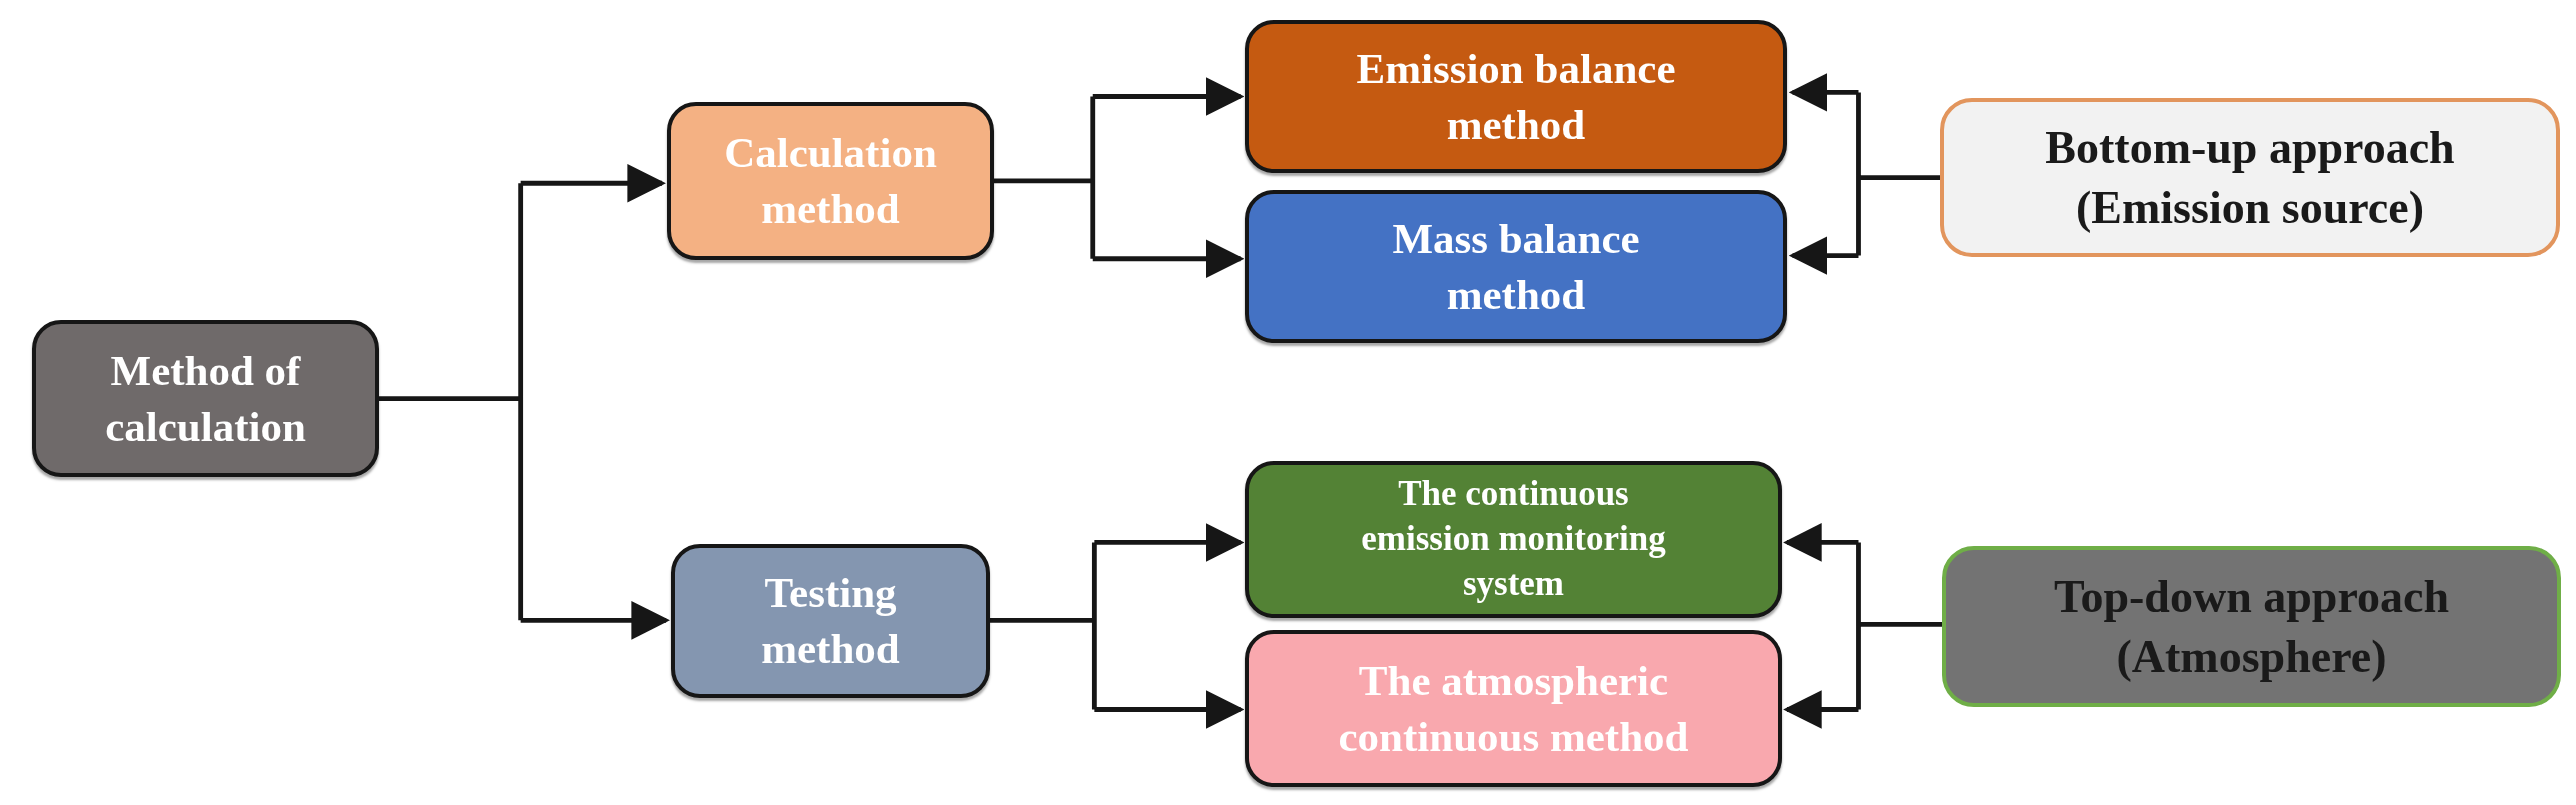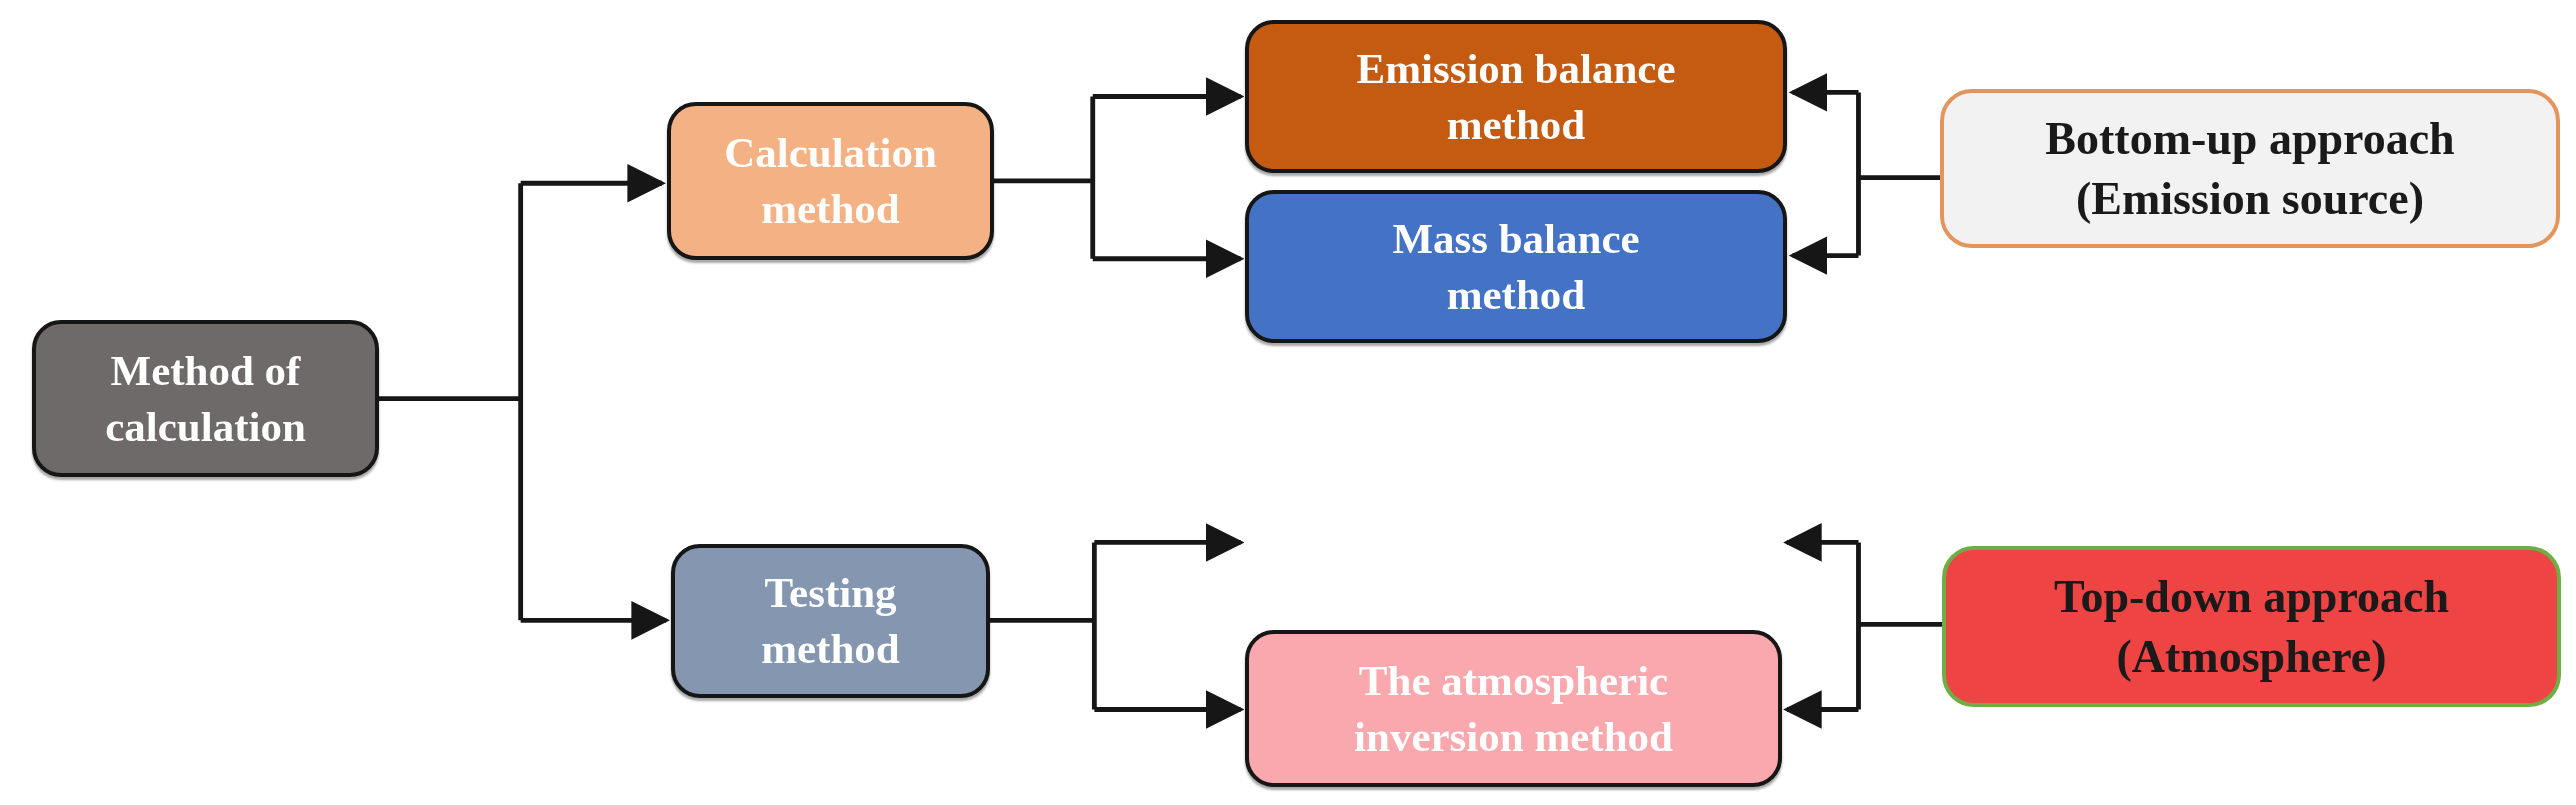--- a/index.html
+++ b/index.html
@@ -31,21 +31,21 @@
   .note{border-width:4px;border-radius:32px;box-shadow:none;}
 
   
   #n-root      {left:32px;   top:320px; width:347px; height:157px;}
   #n-calc      {left:667px;  top:102px; width:327px; height:158px;}
   #n-test      {left:671px;  top:544px; width:319px; height:154px;}
   #n-emission  {left:1245px; top:20px;  width:542px; height:153px;}
   #n-mass      {left:1245px; top:182px; width:542px; height:153px;margin-top:8px;}
   #n-cems      {left:1245px; top:461px; width:537px; height:157px;}
   #n-inversion {left:1245px; top:630px; width:537px; height:157px;}
-  #n-bottomup  {left:1940px; top:89px; width:620px; height:159px;}
+  #n-bottomup  {left:1940px; top:98px; width:620px; height:159px;}
   #n-topdown   {left:1942px; top:546px; width:619px; height:161px;}
 </style>
 </head>
 <body>
 
 <div class="stage">
 
   <svg class="edges" viewBox="0 0 3206 1003">
     <defs>
       <marker id="arrow" viewBox="0 0 10 10" refX="9" refY="5" markerWidth="8" markerHeight="8" orient="auto-start-reverse">
@@ -94,30 +94,35 @@
   <div class="node f-big" id="n-emission" style="background-color: rgb(197, 90, 17); color: rgb(255, 255, 255); border-color: rgb(22, 22, 22);">
     <span>Emission balance
 method</span>
   </div>
 
   <div class="node f-big" id="n-mass" style="background-color: rgb(68, 114, 196); color: rgb(255, 255, 255); border-color: rgb(22, 22, 22);">
     <span>Mass balance
 method</span>
   </div>
 
+  <div class="node f-small" id="n-cems" style="background-color: rgb(83, 130, 53); color: rgb(255, 255, 255); border-color: rgb(22, 22, 22);">
+    <span>The continuous
+emission monitoring
+system</span>
+  </div>
 
   <div class="node f-big" id="n-inversion" style="background-color: rgb(249, 168, 174); color: rgb(255, 255, 255); border-color: rgb(22, 22, 22);">
     <span>The atmospheric
-inversion method</span>
+continuous method</span>
   </div>
 
   <div class="node note f-note" id="n-bottomup" style="background-color: rgb(242, 242, 242); color: rgb(26, 26, 26); border-color: rgb(226, 149, 93);">
     <span>Bottom-up approach
 (Emission source)</span>
   </div>
 
-  <div class="node note f-note" id="n-topdown" style="background-color: #ef4444; color: rgb(26, 26, 26); border-color: rgb(111, 174, 71);">
+  <div class="node note f-note" id="n-topdown" style="background-color: #737373; color: rgb(26, 26, 26); border-color: rgb(111, 174, 71);">
     <span>Top-down approach
 (Atmosphere)</span>
   </div>
 
 </div>
 
 
 </body></html>

